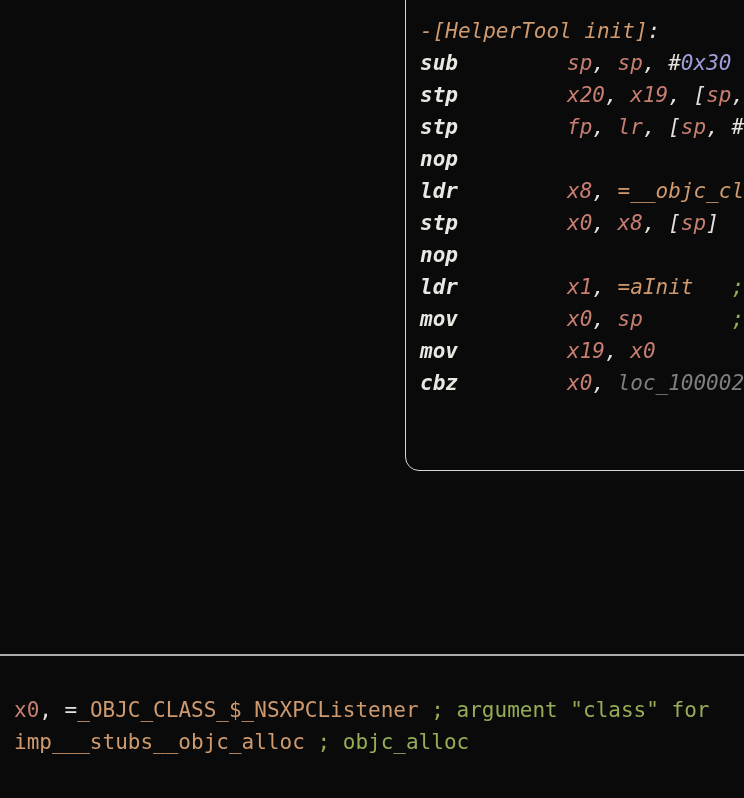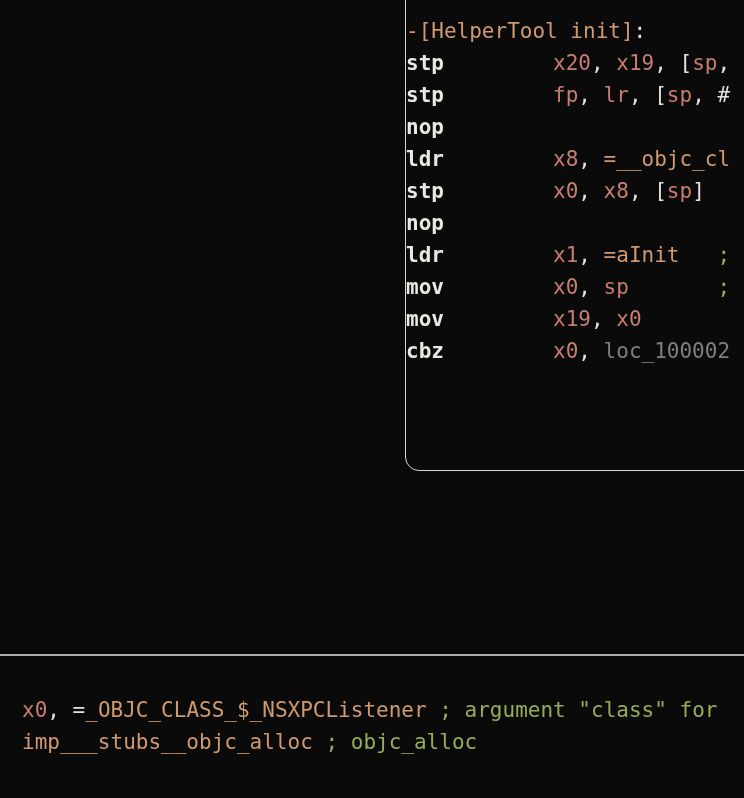--- a/index.html
+++ b/index.html
@@ -11,45 +11,46 @@
   body{
     width:744px;height:798px;position:relative;overflow:hidden;
     background:var(--background);
     font-family:"DejaVu Sans Mono","Liberation Mono",monospace;
   }
   .panel{
     position:absolute;left:405px;top:-30px;width:430px;height:501px;
     box-sizing:border-box;border:1.5px solid var(--panel-border);
     border-radius:14px;background:var(--background);
   }
-  .panel-code{position:absolute;left:0;top:44px;}
+  .panel-code{position:absolute;left:14px;top:44px;font-style:italic;}
   .row{height:32px;line-height:32px;font-size:21px;white-space:pre;}
   .mn{display:inline-block;width:147px;font-weight:bold;color:var(--mnemonic);}
   .tk-pun{color:var(--pun)}
   .tk-reg{color:var(--reg)}
   .tk-imm{color:var(--imm)}
   .tk-sym{color:var(--sym)}
   .tk-com{color:var(--com)}
   .tk-loc{color:var(--loc)}
   .divider{
     position:absolute;left:0;top:654px;width:744px;height:2px;
     background:var(--divider);
   }
   .bottom-code{position:absolute;left:0;top:694px;width:744px;}
-  .bottom-code .row{padding-left:22px;}
+  .bottom-code .row{padding-left:14px;}
   .row.hl{background:var(--highlight-bg);}
 </style>
 </head>
 <body>
 
 <div class="screen">
 
   <div class="panel">
     <div class="panel-code">
         <div class="row"><span><span class="tk-sym">-[HelperTool init]</span><span class="tk-pun">:</span></span></div>
+        <div class="row"><span class="mn">sub</span><span><span class="tk-reg">sp</span><span class="tk-pun">, </span><span class="tk-reg">sp</span><span class="tk-pun">, </span><span class="tk-pun">#</span><span class="tk-imm">0x30</span></span></div>
         <div class="row"><span class="mn">stp</span><span><span class="tk-reg">x20</span><span class="tk-pun">, </span><span class="tk-reg">x19</span><span class="tk-pun">, </span><span class="tk-pun">[</span><span class="tk-reg">sp</span><span class="tk-pun">,</span></span></div>
         <div class="row"><span class="mn">stp</span><span><span class="tk-reg">fp</span><span class="tk-pun">, </span><span class="tk-reg">lr</span><span class="tk-pun">, </span><span class="tk-pun">[</span><span class="tk-reg">sp</span><span class="tk-pun">, </span><span class="tk-pun">#</span></span></div>
         <div class="row"><span class="mn">nop</span><span></span></div>
         <div class="row"><span class="mn">ldr</span><span><span class="tk-reg">x8</span><span class="tk-pun">, </span><span class="tk-sym">=__objc_cl</span></span></div>
         <div class="row"><span class="mn">stp</span><span><span class="tk-reg">x0</span><span class="tk-pun">, </span><span class="tk-reg">x8</span><span class="tk-pun">, </span><span class="tk-pun">[</span><span class="tk-reg">sp</span><span class="tk-pun">]</span></span></div>
         <div class="row"><span class="mn">nop</span><span></span></div>
         <div class="row"><span class="mn">ldr</span><span><span class="tk-reg">x1</span><span class="tk-pun">, </span><span class="tk-sym">=aInit</span><span class="tk-pun">   </span><span class="tk-com">;</span></span></div>
         <div class="row"><span class="mn">mov</span><span><span class="tk-reg">x0</span><span class="tk-pun">, </span><span class="tk-reg">sp</span><span class="tk-pun">       </span><span class="tk-com">;</span></span></div>
         <div class="row"><span class="mn">mov</span><span><span class="tk-reg">x19</span><span class="tk-pun">, </span><span class="tk-reg">x0</span></span></div>
         <div class="row"><span class="mn">cbz</span><span><span class="tk-reg">x0</span><span class="tk-pun">, </span><span class="tk-loc">loc_100002</span></span></div>

